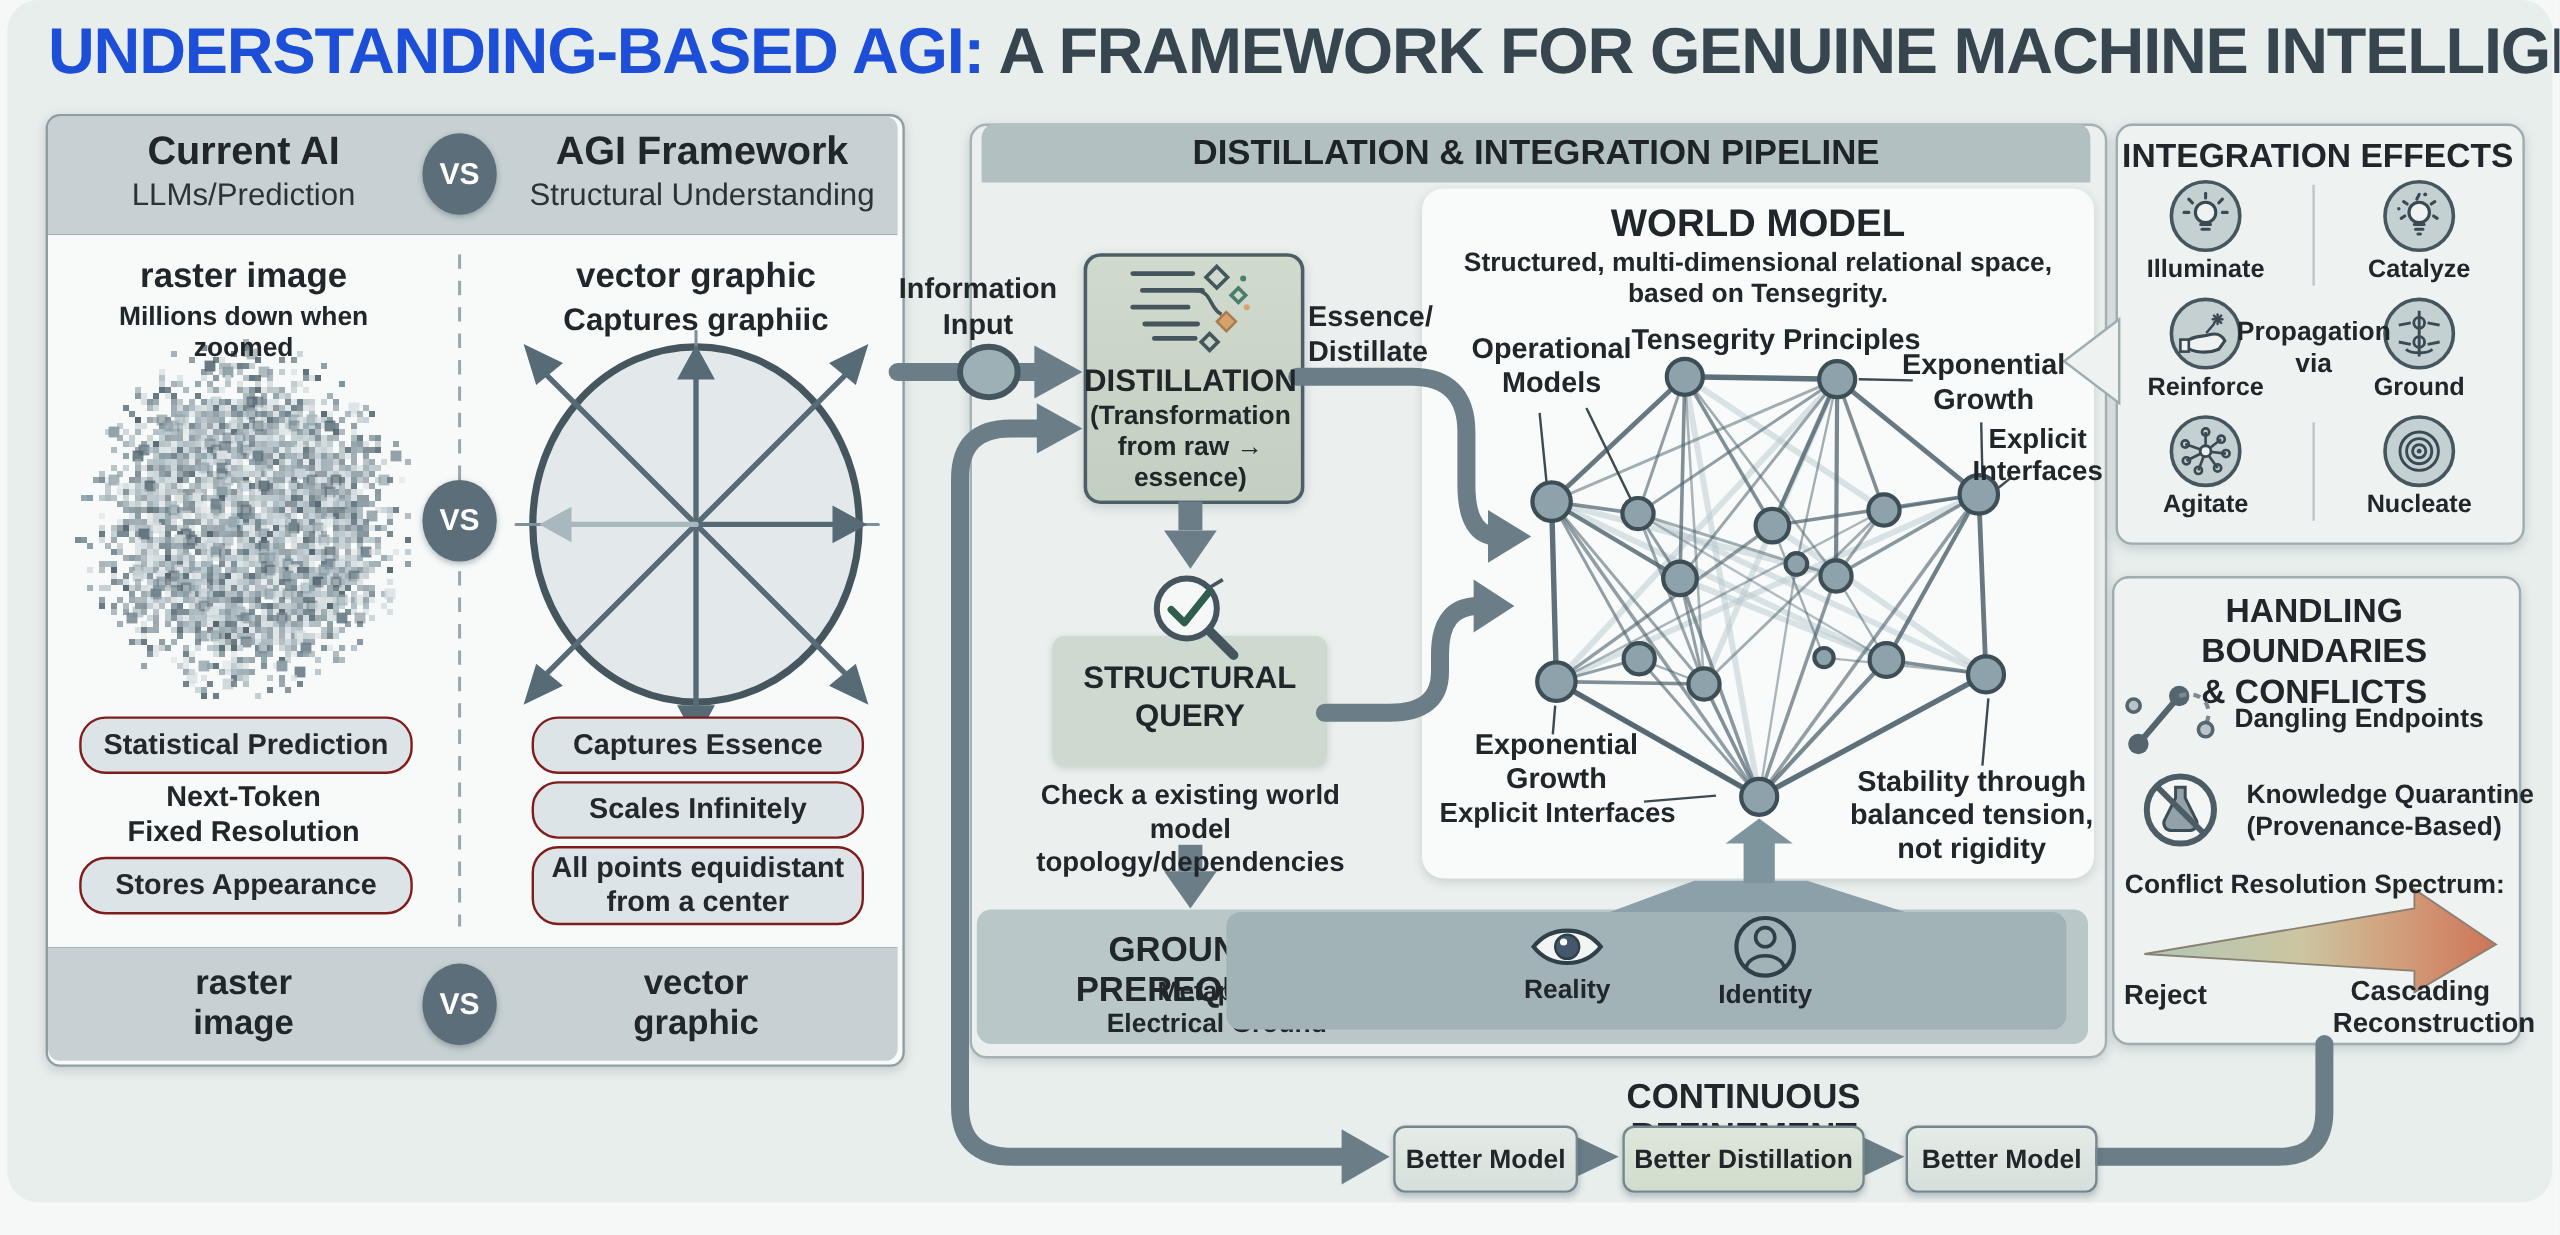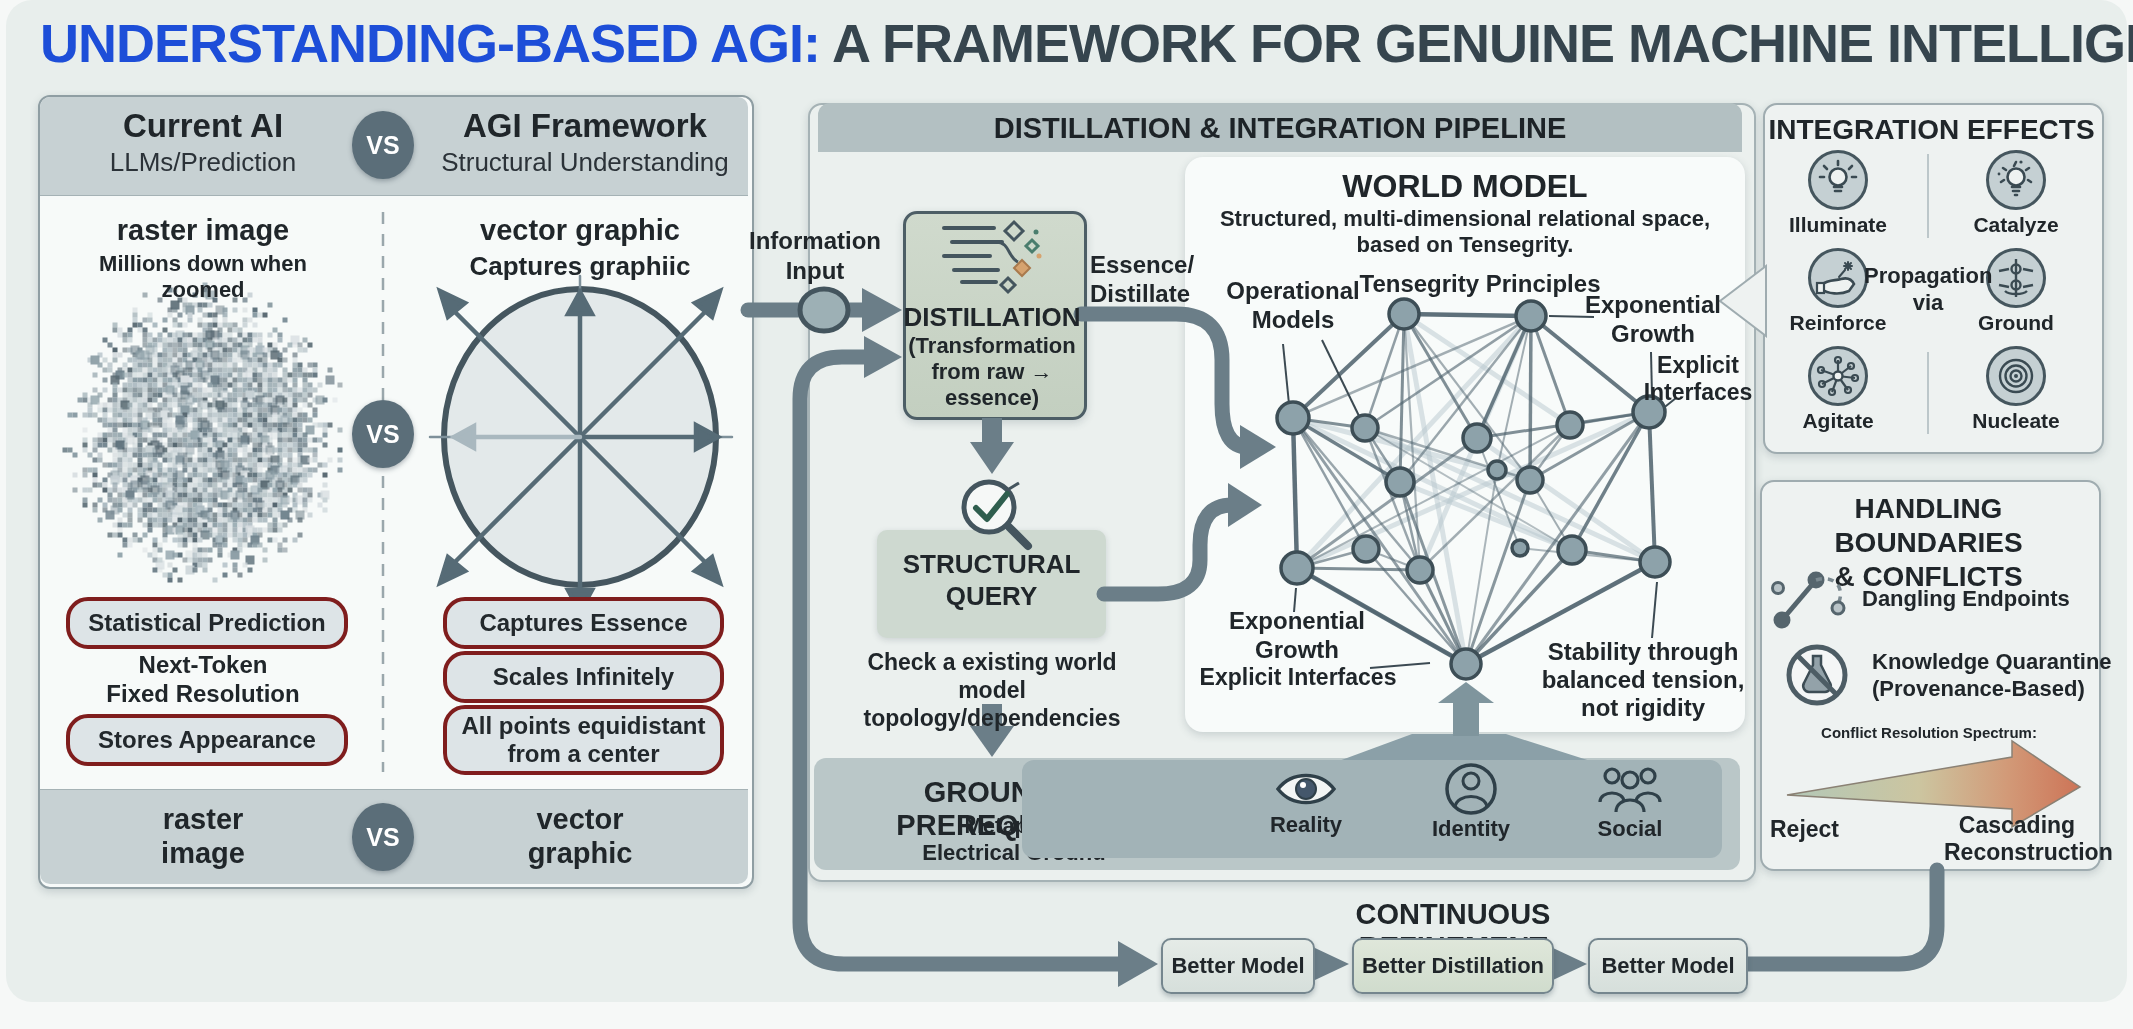--- a/index.html
+++ b/index.html
@@ -3,21 +3,21 @@
 <meta charset="utf-8">
 <style>
   html,body{margin:0;padding:0;background:#f5f7f6;}
   #canvas{position:relative;width:2133px;height:1029px;background:#f6f8f7;overflow:hidden;
           font-family:"Liberation Sans",sans-serif;color:#20262a;}
   .abs{position:absolute;}
   .panel{position:absolute;box-shadow:0 3px 9px rgba(60,80,90,.20);}
   .txt{position:absolute;color:#20262a;font-family:"Liberation Sans",sans-serif;}
   .c{text-align:center;}
   .pre{white-space:pre-line;}
-  .pill{position:absolute;background:#dde4e7;border:4px solid #7f1d1d;border-radius:22px;
+  .pill{position:absolute;background:#dde4e7;border:2px solid #7f1d1d;border-radius:22px;
         display:flex;align-items:center;justify-content:center;font-weight:700;
         color:#22282c;font-size:24px;text-align:center;line-height:28px;}
   .vs{position:absolute;background:#5b6e79;color:#ffffff;border-radius:50%;
       display:flex;align-items:center;justify-content:center;font-weight:800;font-size:25px;
       box-shadow:0 2px 5px rgba(40,55,65,.35);}
   .chainbox{position:absolute;background:linear-gradient(#e5ebe7,#d6dfdb);border:2px solid #75868e;
             border-radius:10px;display:flex;align-items:center;justify-content:center;
             font-size:22px;font-weight:700;box-shadow:0 3px 5px rgba(60,80,90,.3);}
   .icircle{width:54px;height:54px;border-radius:50%;background:#c5d0d3;border:3px solid #45565e;
            display:flex;align-items:center;justify-content:center;margin:0 auto;}
@@ -2092,35 +2092,20 @@
   <div class="abs" style="left:1411px;top:762px;width:120px;text-align:center;">
     <span>
       <svg width="56" height="54" viewBox="0 0 56 54" style="margin:0 auto;">
         <circle cx="28" cy="27" r="24" fill="none" stroke="#2f4049" stroke-width="3.5"></circle>
         <circle cx="28" cy="19" r="8" fill="none" stroke="#2f4049" stroke-width="3"></circle>
         <path d="M12 45 C 14 31 42 31 44 45" fill="none" stroke="#2f4049" stroke-width="3"></path>
       </svg>
     </span>
     <div class="lbl" style="font-size:22px;font-weight:800;">Identity</div>
   </div>
-  <div class="abs" style="left:1570px;top:764px;width:120px;text-align:center;">
-    <span>
-      <svg width="72" height="52" viewBox="0 0 72 52" style="margin:0 auto;">
-        <g fill="none" stroke="#2f4049" stroke-width="3.2">
-          <circle cx="18" cy="12" r="7"></circle>
-            <circle cx="54" cy="12" r="7"></circle>
-            <circle cx="36" cy="16" r="8"></circle>
-          <path d="M6 38 C 6 26 30 26 30 38"></path>
-          <path d="M42 38 C 42 26 66 26 66 38"></path>
-          <path d="M22 48 C 22 32 50 32 50 48"></path>
-        </g>
-      </svg>
-    </span>
-    <div class="lbl" style="font-size:22px;font-weight:800;">Social</div>
-  </div>
 
   <div class="txt c" style="left:1185px;top:168px;width:560px;font-size:32px;font-weight:800;">WORLD MODEL</div>
   <div class="txt c pre" style="left:1205px;top:206px;width:520px;font-size:22px;font-weight:600;line-height:26px;">Structured, multi-dimensional relational space,
 based on Tensegrity.</div>
   <div class="txt c pre" style="left:1218px;top:276px;width:150px;font-size:24px;font-weight:700;line-height:29px;">Operational
 Models</div>
   <div class="txt c" style="left:1350px;top:270px;width:260px;font-size:24px;font-weight:800;">Tensegrity Principles</div>
   <div class="txt c pre" style="left:1578px;top:290px;width:150px;font-size:24px;font-weight:800;line-height:29px;">Exponential
 Growth</div>
   <div class="txt c pre" style="left:1628px;top:352px;width:140px;font-size:23px;font-weight:600;line-height:27px;">Explicit
@@ -2261,21 +2246,21 @@
   <div class="txt" style="left:1862px;top:586px;width:235px;font-size:22px;font-weight:700;">Dangling Endpoints</div>
   <div class="abs" style="left:1782px;top:640px;">
     <svg width="70" height="70" viewBox="0 0 70 70">
       <circle cx="35" cy="35" r="28" fill="rgba(255,255,255,0.35)" stroke="#4d5d65" stroke-width="5"></circle>
       <path d="M31 16 h8 v9 l9 18 a6 6 0 0 1 -5 9 h-16 a6 6 0 0 1 -5 -9 l9 -18 z" fill="#93a2a9" stroke="#3d4d55" stroke-width="2.5"></path>
       <line x1="15" y1="15" x2="55" y2="55" stroke="#4d5d65" stroke-width="5"></line>
     </svg>
   </div>
   <div class="txt pre" style="left:1872px;top:648px;width:240px;font-size:22px;font-weight:700;line-height:27px;">Knowledge Quarantine
 (Provenance-Based)</div>
-  <div class="txt c" style="left:1768px;top:724px;width:322px;font-size:15px;font-weight:700;">Conflict Resolution Spectrum:</div>
+  <div class="txt c" style="left:1768px;top:724px;width:322px;font-size:22px;font-weight:700;">Conflict Resolution Spectrum:</div>
   <div class="txt" style="left:1770px;top:816px;width:120px;font-size:23px;font-weight:800;">Reject</div>
   <div class="txt pre" style="left:1944px;top:812px;width:146px;font-size:23px;font-weight:800;line-height:27px;text-align:center;">Cascading
 Reconstruction</div>
 
   <div class="txt c" style="left:1283px;top:898px;width:340px;font-size:29px;font-weight:800;">CONTINUOUS REFINEMENT</div>
   <div class="chainbox" style="left:1161px;top:938px;width:150px;height:52px;">
     <span>Better Model</span>
   </div>
   <div class="chainbox" style="left:1352px;top:938px;width:198px;height:52px;background:linear-gradient(#dfe7da,#d0dccd);">
     <span>Better Distillation</span>

